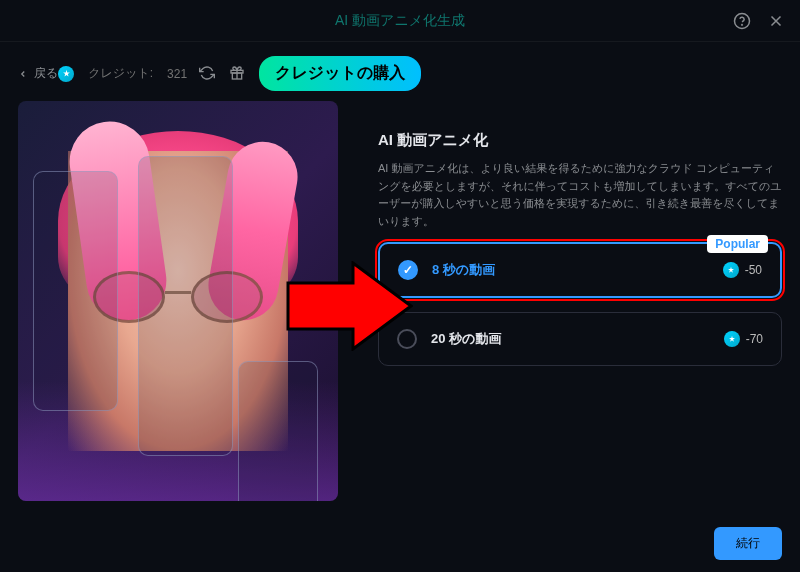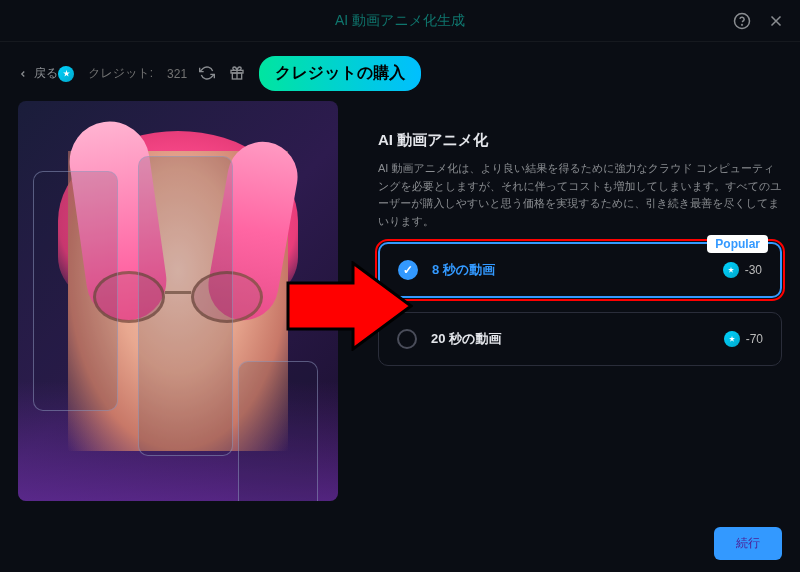--- a/index.html
+++ b/index.html
@@ -39,21 +39,21 @@
 .option.selected{border:2px solid #3399ff;outline:2px solid #ff0000;outline-offset:1px}
 .radio{width:20px;height:20px;border-radius:50%;border:2px solid #4a4d5a;margin-right:14px;flex-shrink:0}
 .radio.checked{background:#3399ff;border-color:#3399ff;display:flex;align-items:center;justify-content:center}
 .radio.checked::after{content:"✓";color:#fff;font-size:12px;font-weight:bold}
 .opt-label{font-size:13px;font-weight:600;flex:1}
 .opt-label.sel{color:#3399ff}
 .cost{display:flex;align-items:center;gap:6px;font-size:12px;color:#bbb}
 .cost-icon{width:16px;height:16px;border-radius:50%;background:linear-gradient(135deg,#00d4ff,#00a8cc);display:flex;align-items:center;justify-content:center}
 .popular{position:absolute;top:-9px;right:12px;background:#fff;color:#3399ff;font-size:12px;font-weight:600;padding:2px 8px;border-radius:4px}
 .footer{position:absolute;bottom:12px;right:18px}
-.continue-btn{background:#3399ff;color:#4c1d95;border:none;padding:8px 22px;border-radius:6px;font-size:12px;font-weight:500;cursor:pointer}
+.continue-btn{background:#3399ff;color:#000000;border:none;padding:8px 22px;border-radius:6px;font-size:12px;font-weight:500;cursor:pointer}
 </style>
 </head>
 <body>
 
 <div class="topbar">
   <div class="topbar-title">AI 動画アニメ化生成</div>
   <div class="topbar-right">
     <div class="icon-btn">
       <svg width="18" height="18" viewBox="0 0 24 24" fill="none" stroke="currentColor" stroke-width="2">
           <circle cx="12" cy="12" r="10"></circle>
@@ -132,21 +132,21 @@
       <div class="option selected">
         <div class="popular">Popular</div>
         <div class="radio checked"></div>
         <div class="opt-label sel">8 秒の動画</div>
         <div class="cost">
           <span class="cost-icon">
               <svg width="8" height="8" viewBox="0 0 24 24" fill="#fff">
                 <path d="M12 2l2 7h7l-5.5 4 2 7L12 16l-5.5 4 2-7L3 9h7z"></path>
               </svg>
             </span>
-          <span>-30</span>
+          <span>-50</span>
         </div>
       </div>
 
 
       <div class="option">
         <div class="radio"></div>
         <div class="opt-label">20 秒の動画</div>
         <div class="cost">
           <span class="cost-icon">
               <svg width="8" height="8" viewBox="0 0 24 24" fill="#fff">

